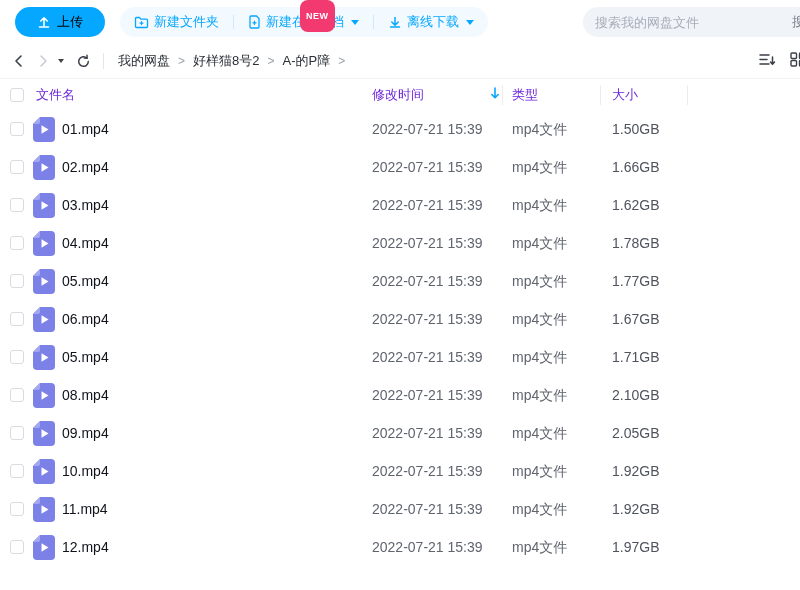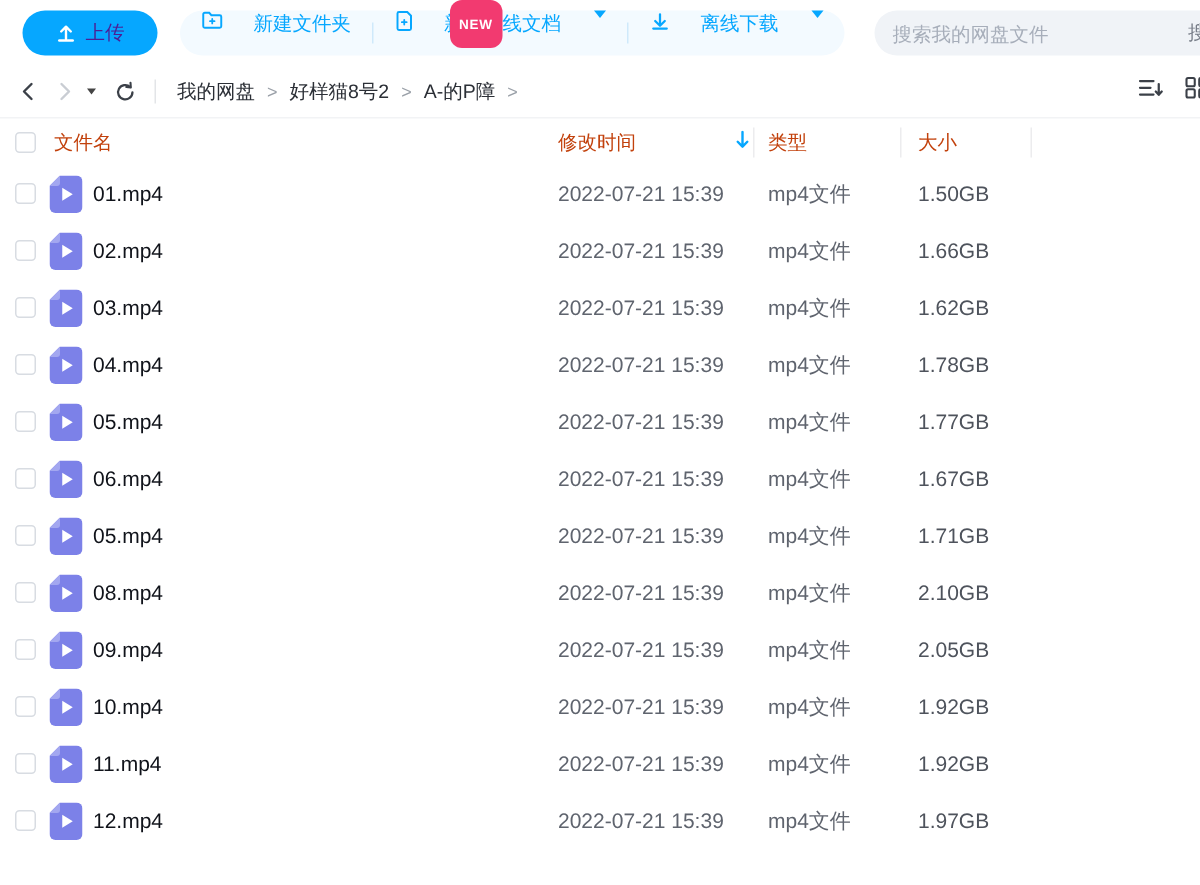--- a/index.html
+++ b/index.html
@@ -3,25 +3,25 @@
 <meta charset="utf-8">
 <style>
   * { margin:0; padding:0; box-sizing:border-box; }
   html,body { width:800px; height:590px; overflow:hidden; background:#fff;
     font-family:"Liberation Sans","DejaVu Sans",sans-serif; }
   .page { position:relative; width:800px; height:590px; background:#fff; }
 
   
   .toolbar { position:relative; height:44px; display:flex; align-items:center; }
   .btn-upload { position:absolute; left:15px; top:7px; height:30px; padding:0 22px;
-    background:#06a7ff; color:#4c1d95; border:none; border-radius:16px; font-size:13px;
+    background:#06a7ff; color:#000000; border:none; border-radius:16px; font-size:13px;
     display:flex; align-items:center; gap:6px; cursor:pointer; }
   .btn-group { position:absolute; left:120px; top:7px; height:30px; background:#f3faff;
     border-radius:16px; display:flex; align-items:center; color:#06a7ff; font-size:13px; }
-  .group-btn { display:flex; gap:20px; padding:0 14px; height:100%;
+  .group-btn { display:flex; align-items:center; gap:5px; padding:0 14px; height:100%;
     cursor:pointer; white-space:nowrap; position:relative; }
   .group-sep { width:1px; height:14px; background:#cfe9fb; }
   .caret { width:0; height:0; border-left:4px solid transparent; border-right:4px solid transparent;
     border-top:5px solid #06a7ff; margin-left:2px; }
   .new-badge { position:absolute; left:300px; top:0; height:14px; padding:16px 6px;
     background:#f23a70; color:#fff; font-size:9px; font-weight:bold; border-radius:8px;
     display:flex; align-items:center; letter-spacing:.5px; }
   .searchbox { position:absolute; left:583px; top:7px; width:225px; height:30px;
     background:#f0f3f7; border-radius:15px 0 0 15px; display:flex; align-items:center; }
   .search-input { flex:1; border:none; background:transparent; outline:none;
@@ -41,21 +41,21 @@
   .nav-sep { width:1px; height:16px; background:#e3e5e8; margin-left:12px; }
   .crumbs { display:flex; align-items:center; margin-left:14px; font-size:13px; color:#2b2f36; }
   .crumb { cursor:pointer; }
   .crumb-sep { color:#9aa0a8; margin:0 8px; font-size:12px; }
   .view-icons { position:absolute; right:0; top:0; height:34px; display:flex; align-items:center; gap:14px; }
   .sort-view { cursor:pointer; }
   .grid-view { cursor:pointer; margin-right:-6px; }
 
   
   .thead { position:relative; height:32px; border-top:1px solid #f2f3f5; display:flex; align-items:center;
-    font-size:13px; color:#c2410c; }
+    font-size:13px; color:#6d28d9; }
   .th-check { position:absolute; left:10px; }
   .th-name { position:absolute; left:36px; }
   .th-modified { position:absolute; left:372px; }
   .th-sort { position:absolute; left:490px; top:8px; }
   .th-type { position:absolute; left:512px; }
   .th-size { position:absolute; left:612px; }
   .th-sep1 { position:absolute; left:502px; top:6px; width:1px; height:20px; background:#ececee; }
   .th-sep2 { position:absolute; left:600px; top:6px; width:1px; height:20px; background:#ececee; }
   .th-sep3 { position:absolute; left:687px; top:6px; width:1px; height:20px; background:#ececee; }
 

